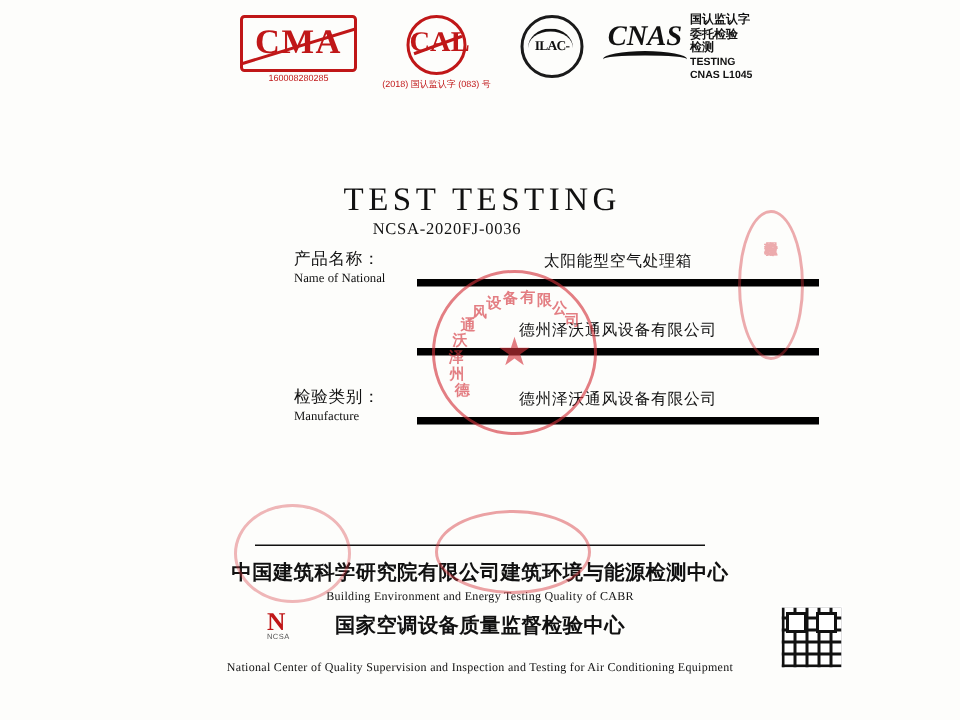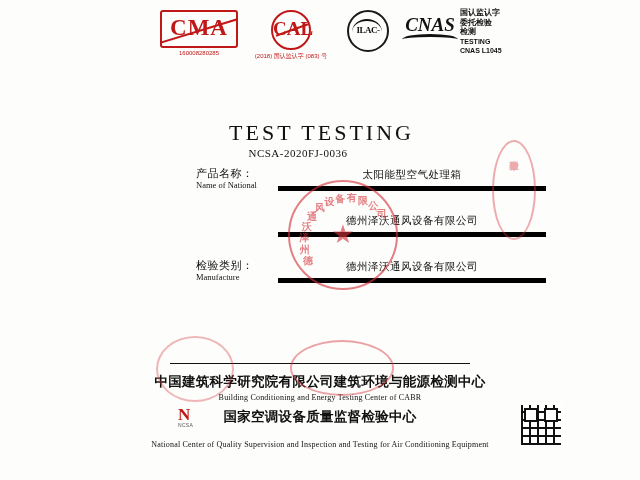--- a/index.html
+++ b/index.html
@@ -483,21 +483,21 @@
       </div>
       <div class="field-value">德州泽沃通风设备有限公司</div>
     </div>
 
 
   </div>
 
   <div class="footer">
     <div class="footer-rule"></div>
     <div class="f-cn1">中国建筑科学研究院有限公司建筑环境与能源检测中心</div>
-    <div class="f-en1">Building Conditioning and Energy Testing Center of CABR</div>
+    <div class="f-en1">Building Environment and Energy Testing Quality of CABR</div>
     <div class="f-cn2">国家空调设备质量监督检验中心</div>
     <div class="f-en2">National Center of Quality Supervision and Inspection and Testing for Air Conditioning Equipment</div>
 
     <div class="ncsa-logo">
       <div class="n">N</div>
       <div class="sub">NCSA</div>
     </div>
   </div>
 
   <div class="seal seal-main">

